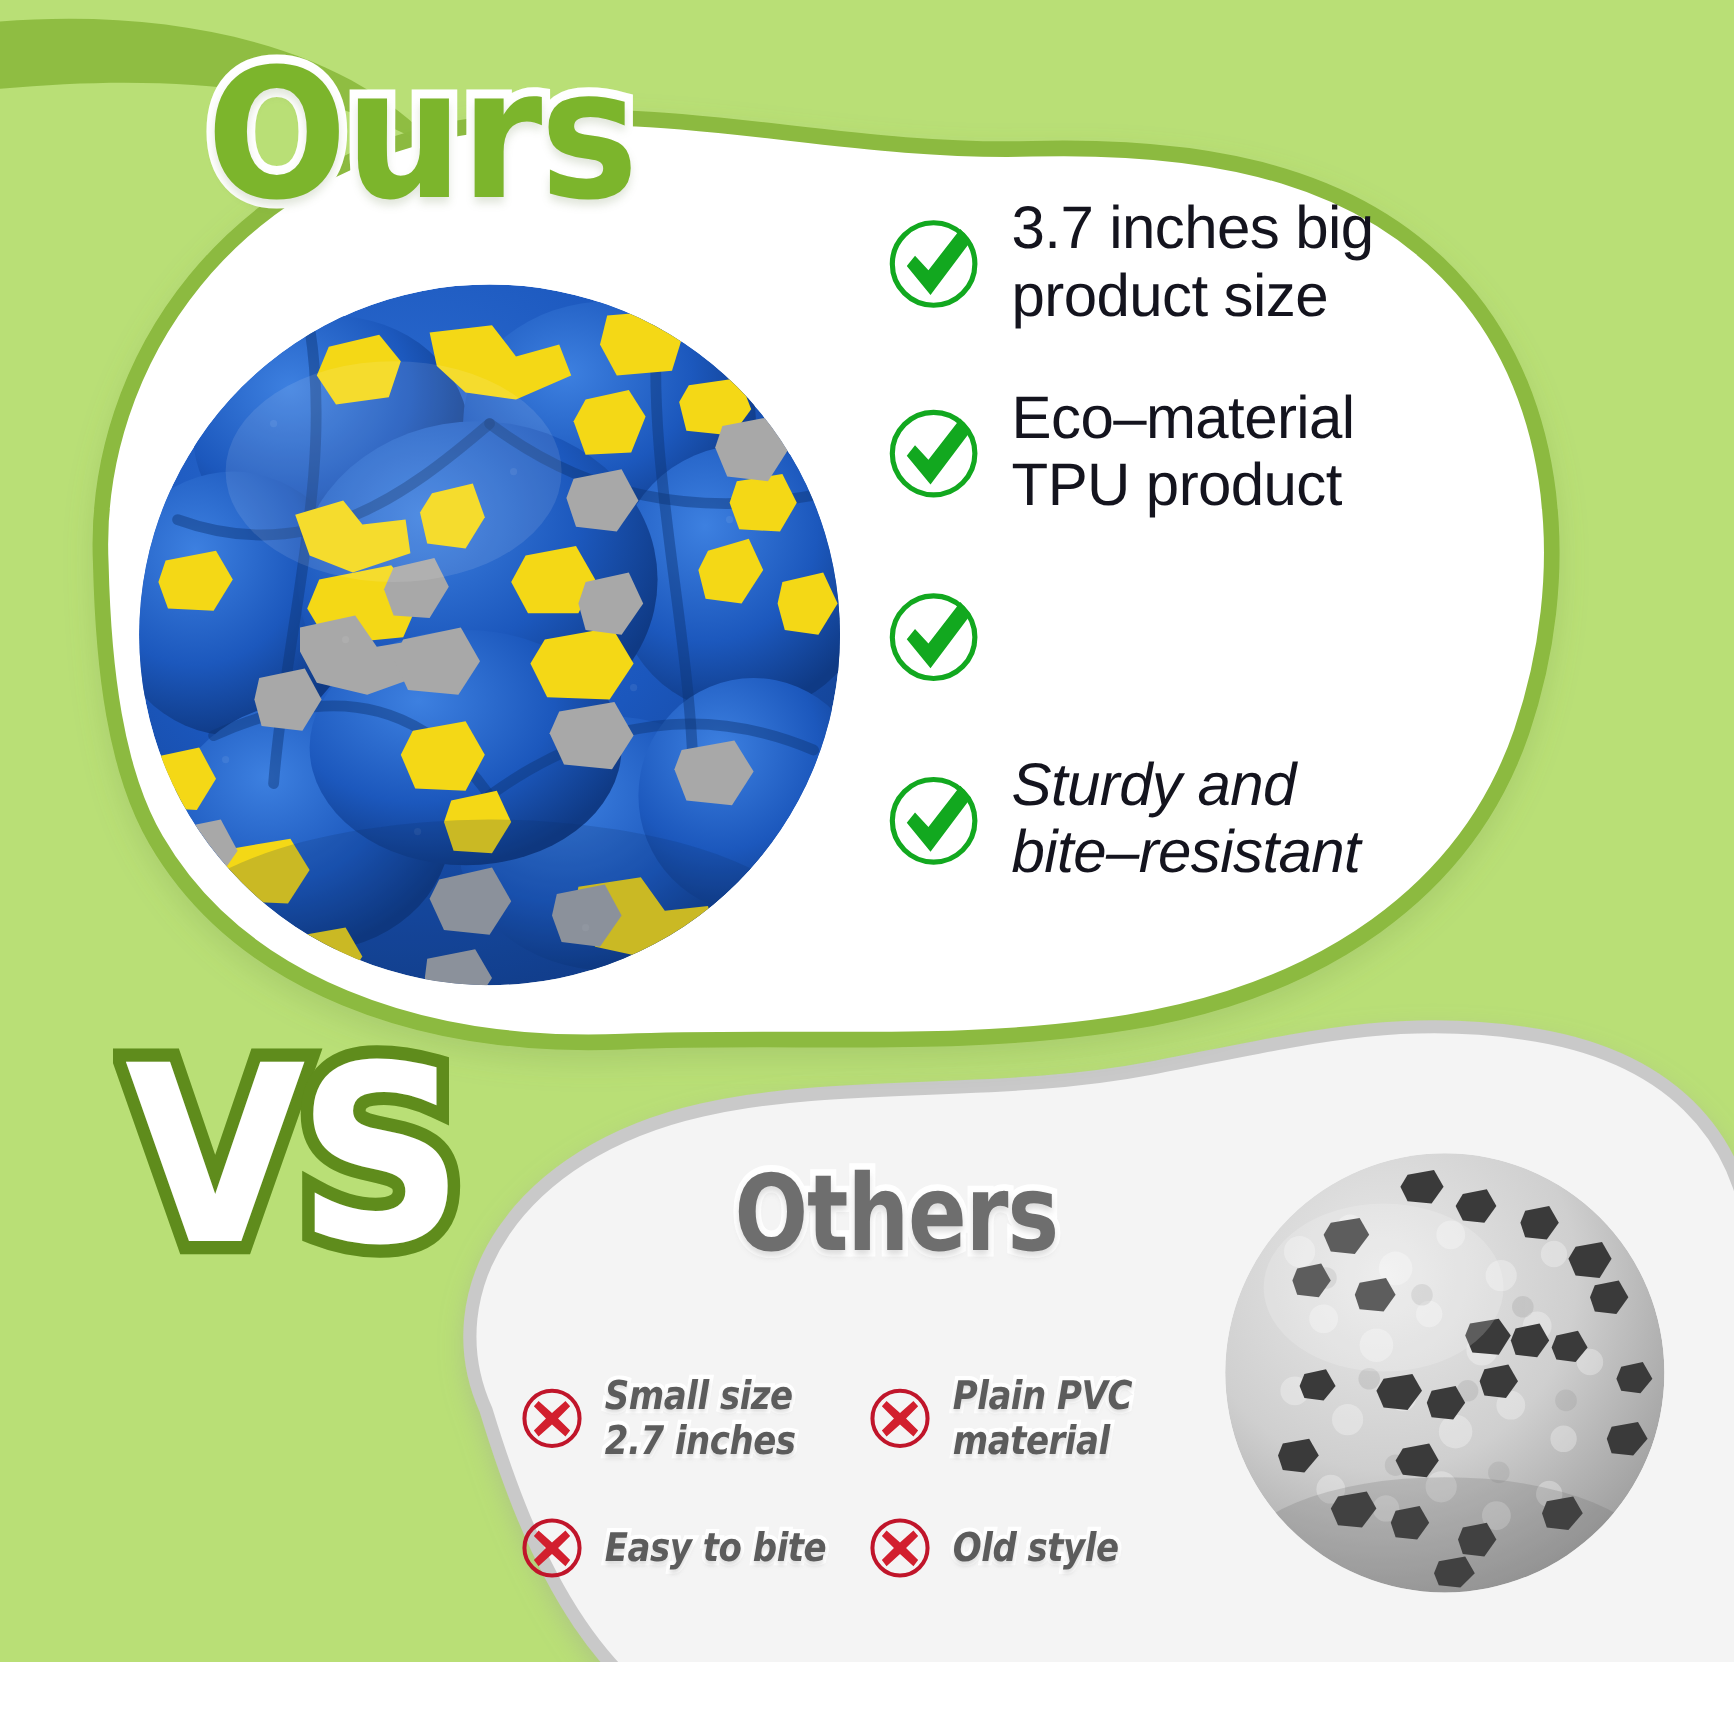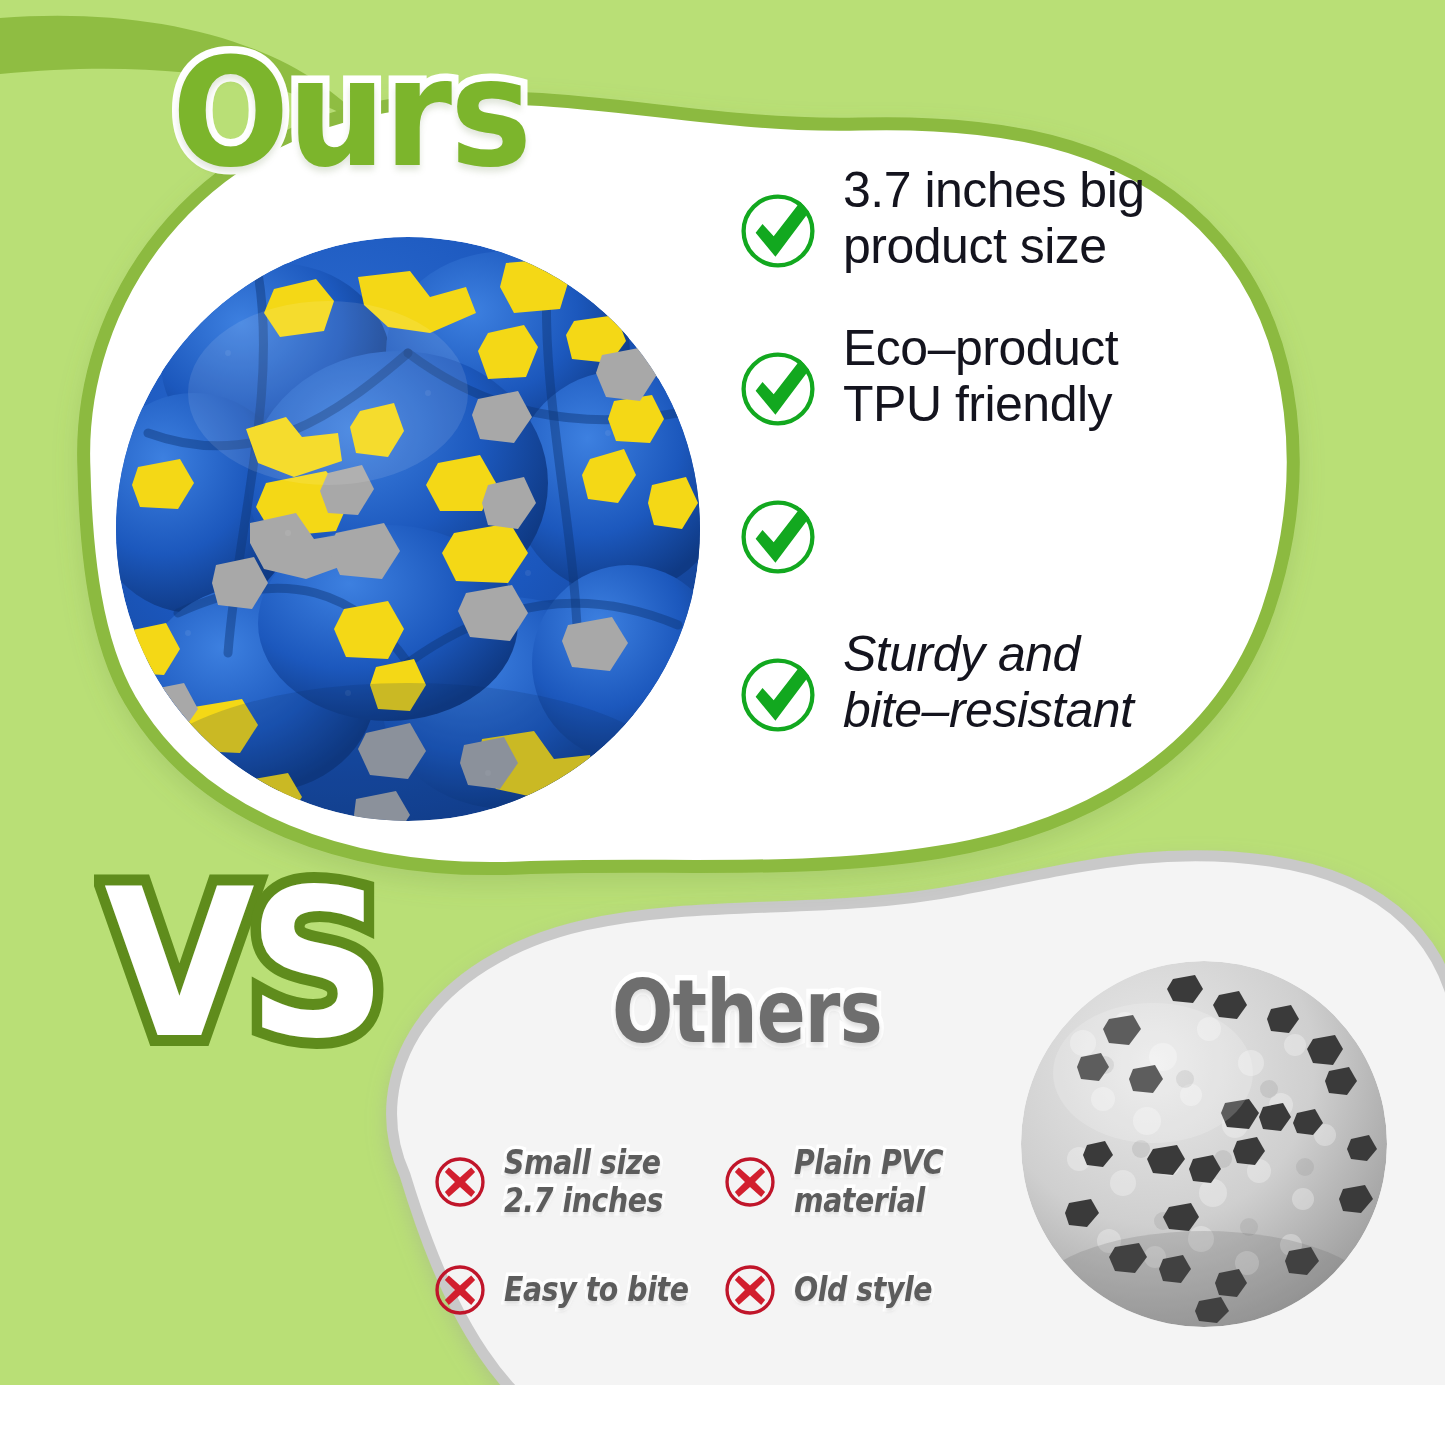--- a/index.html
+++ b/index.html
@@ -86,21 +86,21 @@
   
   .pros {
     position: absolute;
     left: 735px;
     top: 160px;
     width: 440px;
     z-index: 35;
   }
   .pro-row {
     display: flex;
-    align-items: flex-end;
+    align-items: center;
     margin-bottom: 44px;
     min-height: 104px;
   }
   .pro-row:last-child { margin-bottom: 0; font-style: italic; }
   .check-icon {
     flex: 0 0 auto;
     width: 86px;
     height: 86px;
     margin-right: 22px;
     margin-top: 6px;
@@ -412,22 +412,22 @@
         <div>product size</div>
       </div>
     </div>
 
     <div class="pro-row">
       <svg class="check-icon" viewBox="0 0 100 100">
         <circle cx="50" cy="50" r="40" fill="none" stroke="#12a81f" stroke-width="5"></circle>
         <path d="M 24 52 L 32 42 L 45 56 L 76 16 L 86 28 L 47 80 Z" fill="#12a81f"></path>
       </svg>
       <div class="pro-text">
-        <div>Eco–product</div>
-        <div>TPU friendly</div>
+        <div>Eco–material</div>
+        <div>TPU product</div>
       </div>
     </div>
 
     <div class="pro-row">
       <svg class="check-icon" viewBox="0 0 100 100">
         <circle cx="50" cy="50" r="40" fill="none" stroke="#12a81f" stroke-width="5"></circle>
         <path d="M 24 52 L 32 42 L 45 56 L 76 16 L 86 28 L 47 80 Z" fill="#12a81f"></path>
       </svg>
     </div>
 

